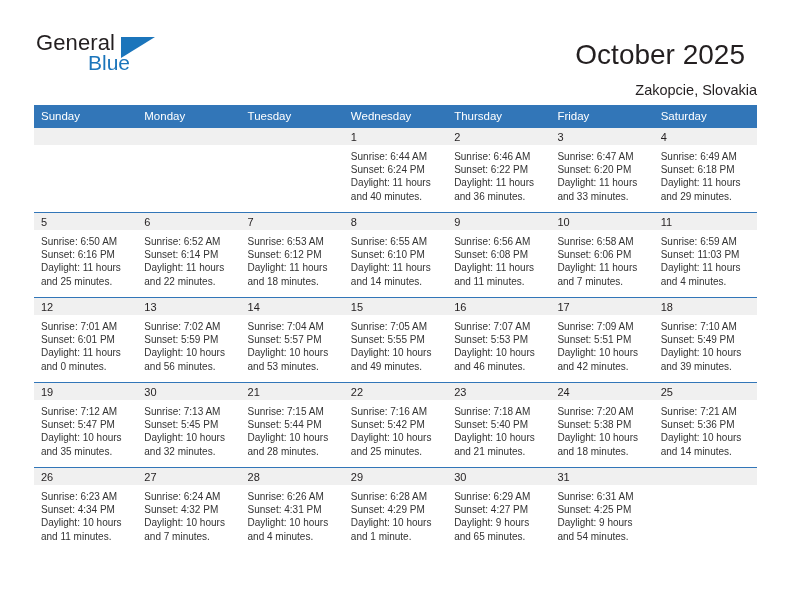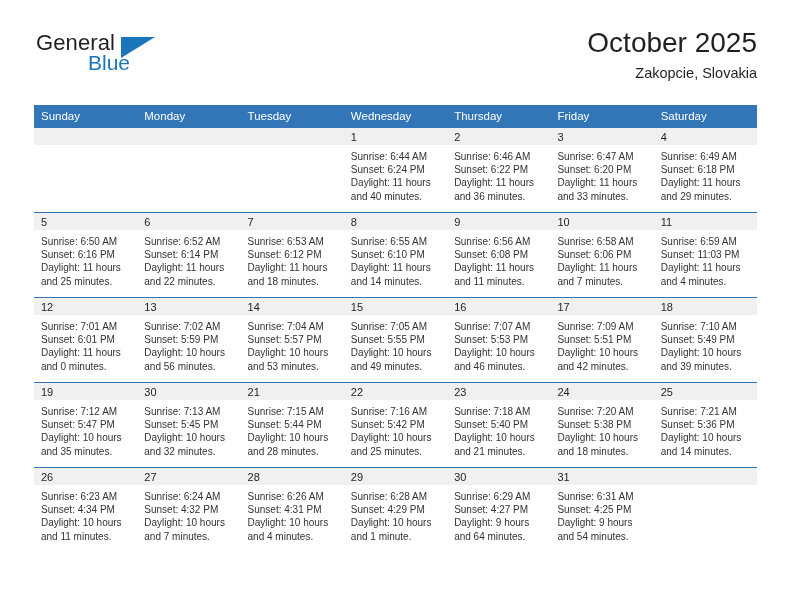--- a/index.html
+++ b/index.html
@@ -67,21 +67,21 @@
     position: absolute;
     right: 0;
     top: -4px;
     text-align: right;
   }
   .cal-title {
     font-size: 28px;
     color: #231f20;
     line-height: 1.18;
     font-weight: normal;
-    margin: 0;
+    margin: 12px;
   }
   .cal-subtitle {
     font-size: 14.5px;
     color: #231f20;
     margin: 7px 0 0 0;
     line-height: 1.1;
     font-weight: normal;
     text-align: right;
   }
 
@@ -464,21 +464,21 @@
               <div>Daylight: 10 hours</div>
               <div>and 1 minute.</div>
             </div>
           </td>
           <td>
             <div class="daynum-band">30</div>
             <div class="cell-body">
               <div>Sunrise: 6:29 AM</div>
               <div>Sunset: 4:27 PM</div>
               <div>Daylight: 9 hours</div>
-              <div>and 64 minutes.</div>
+              <div>and 65 minutes.</div>
             </div>
           </td>
           <td>
             <div class="daynum-band">31</div>
             <div class="cell-body">
               <div>Sunrise: 6:31 AM</div>
               <div>Sunset: 4:25 PM</div>
               <div>Daylight: 9 hours</div>
               <div>and 54 minutes.</div>
             </div>

